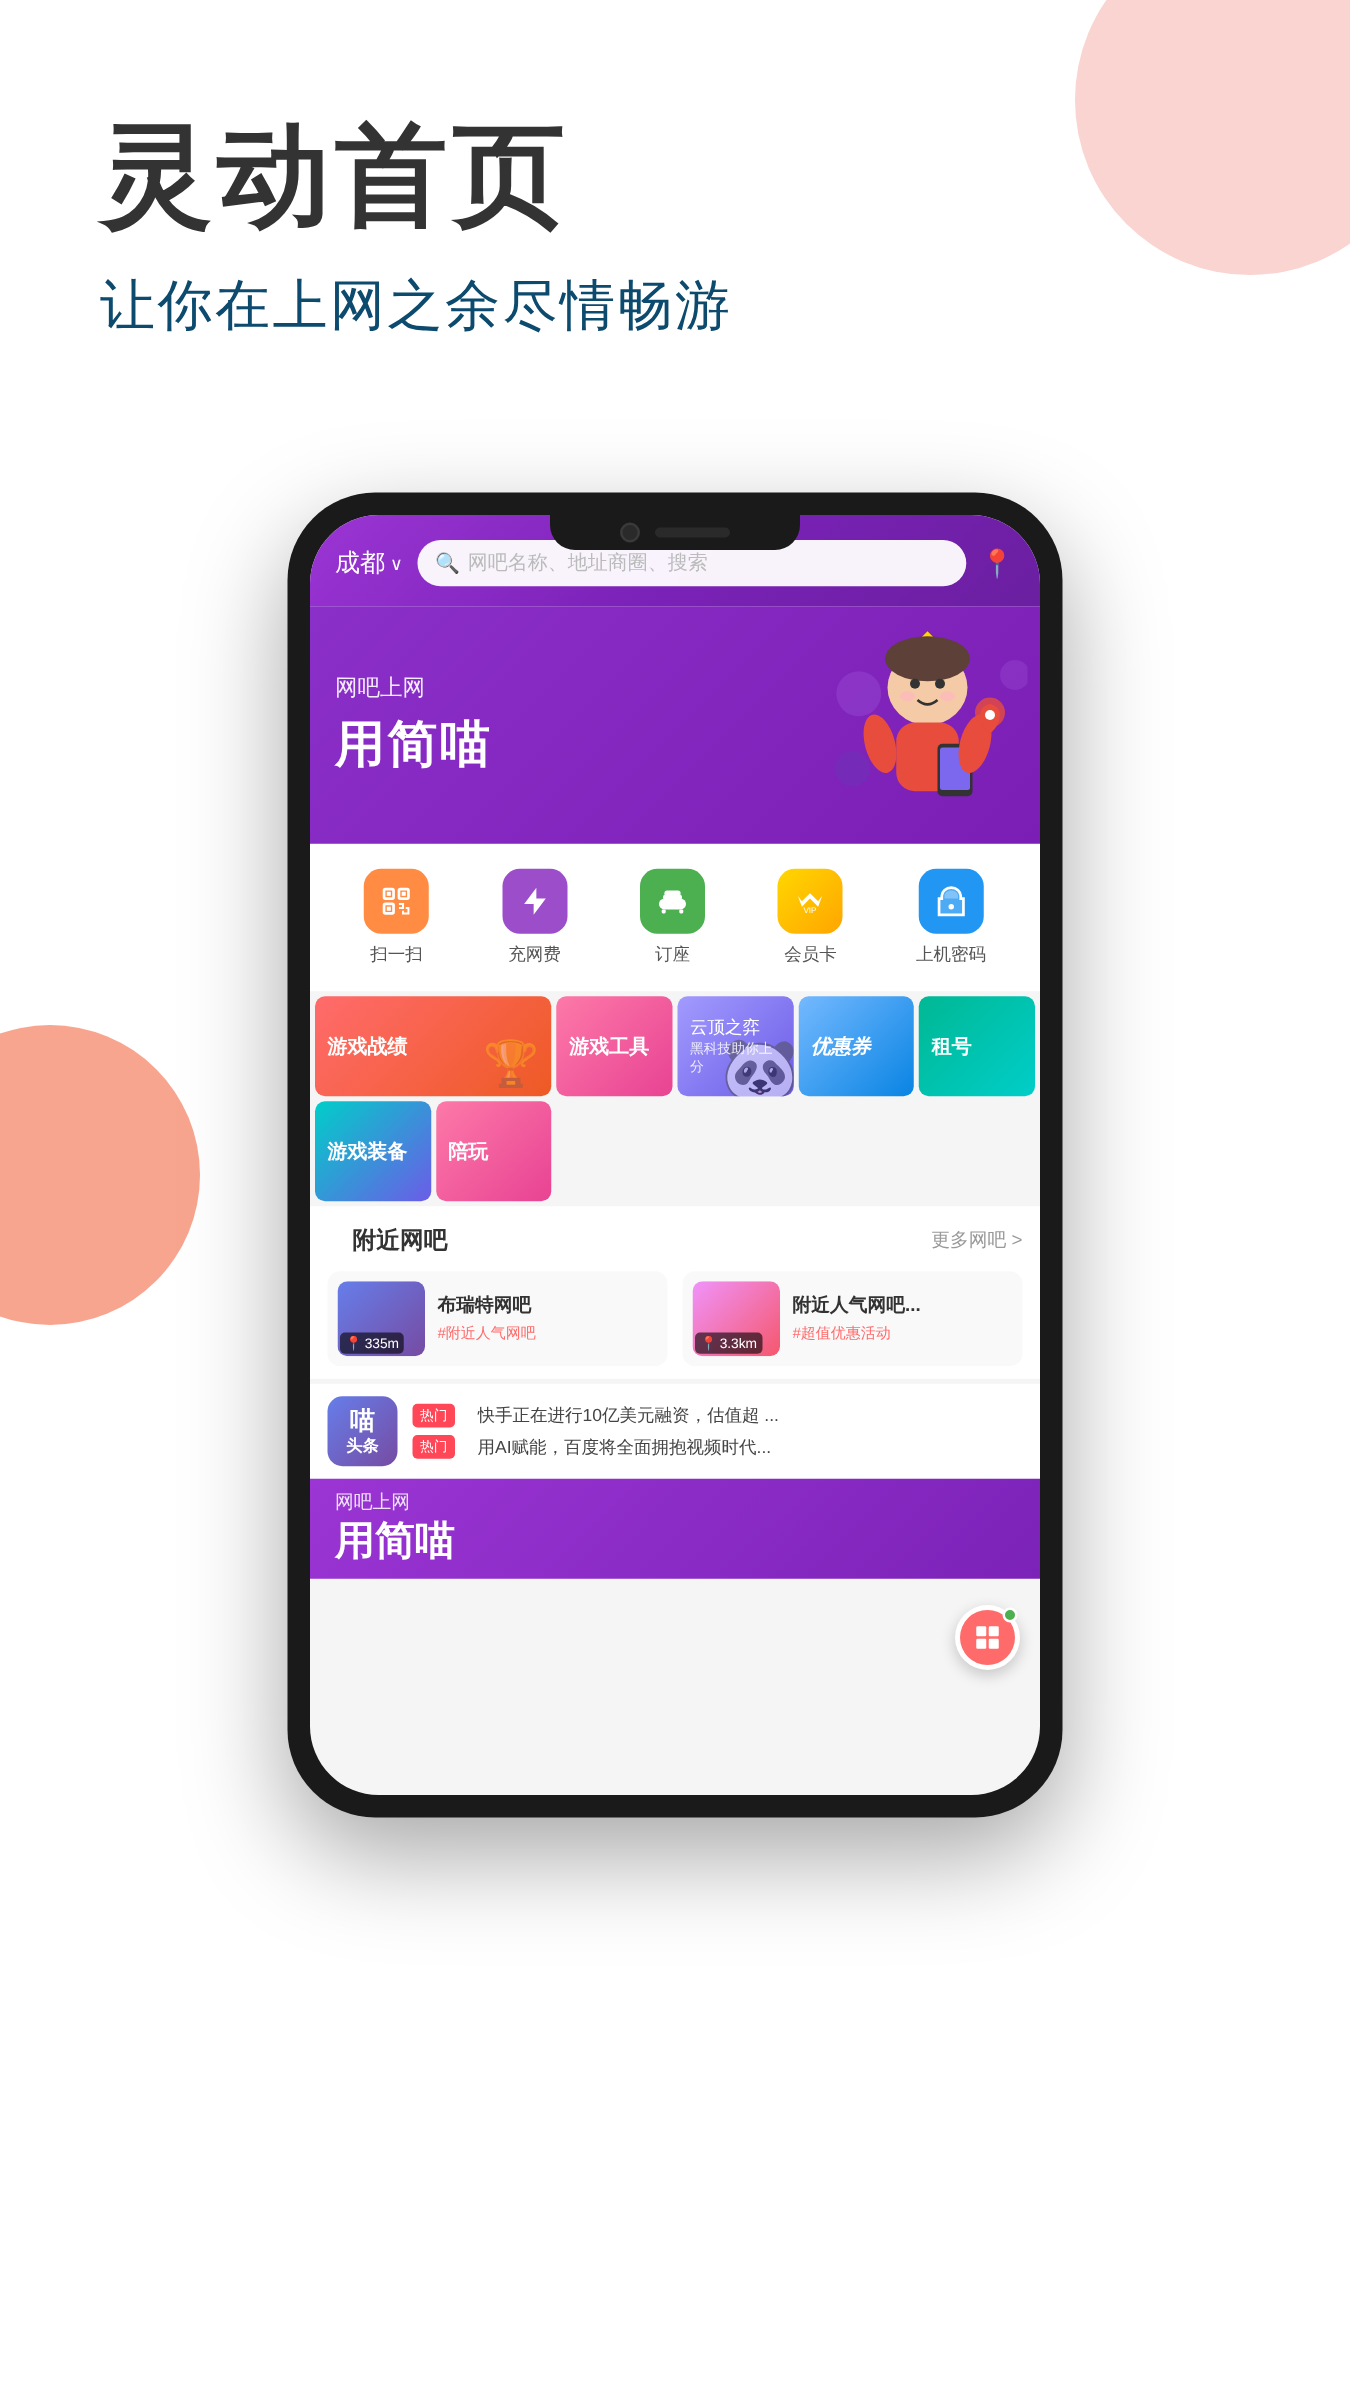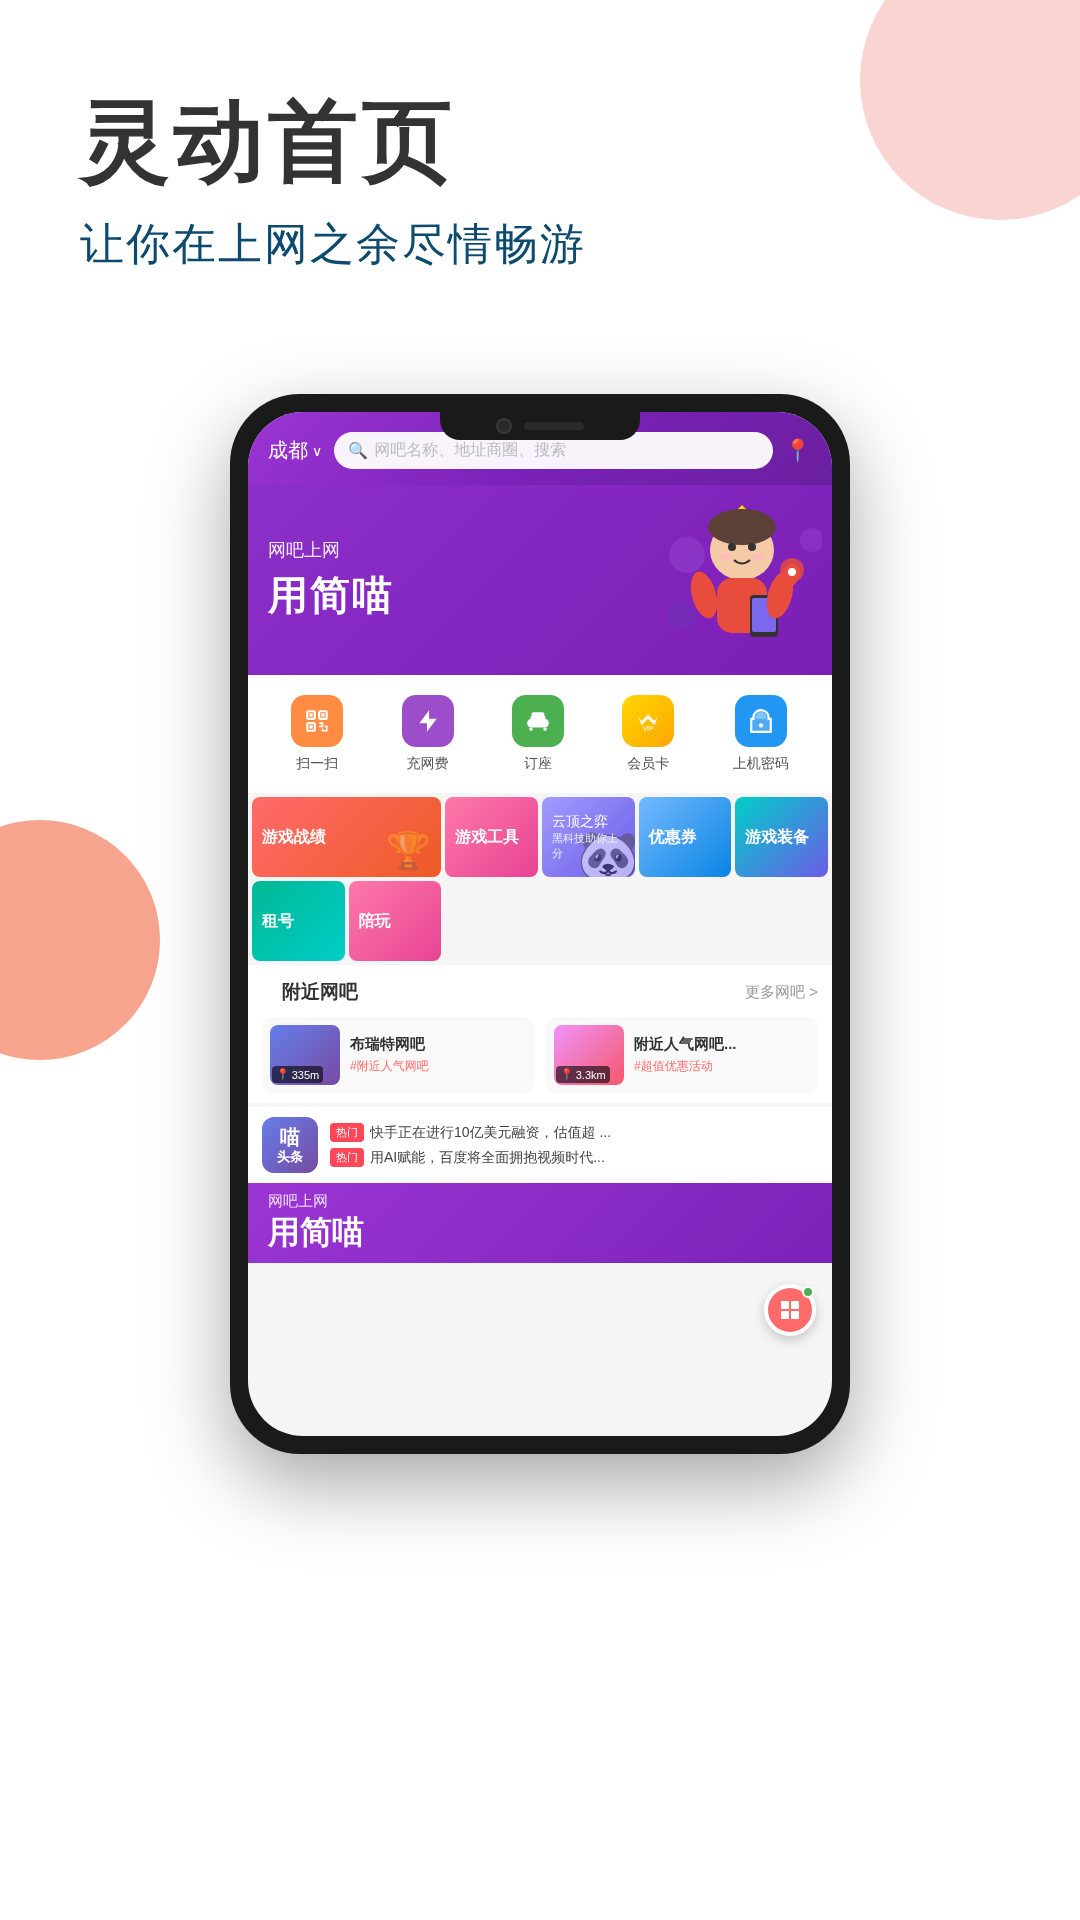--- a/index.html
+++ b/index.html
@@ -415,21 +415,21 @@
       line-height: 1.2;
     }
 
     .news-list {
       flex: 1;
     }
 
     .news-item {
       display: flex;
       align-items: center;
-      gap: 6px;
+      gap: 18px;
       margin-bottom: 6px;
     }
 
     .news-item:last-child { margin-bottom: 0; }
 
     .hot-badge {
       background: #ff4757;
       color: white;
       font-size: 11px;
       padding: 2px 6px;
@@ -496,21 +496,21 @@
       font-size: 15px;
     }
 
     .bottom-peek-text-large {
       color: white;
       font-size: 32px;
       font-weight: 900;
     }
 
     
-    .cell-blue-coupon { background: linear-gradient(135deg, #74b9ff, #0984e3); }
+    .cell-blue-coupon { background: linear-gradient(135deg, #74b9ff, #0984e3); font-style: italic; }
     .cell-dark-teal { background: linear-gradient(135deg, #00b894, #00cec9); }
     .cell-teal-equip { background: linear-gradient(135deg, #00cec9, #6c5ce7); }
     .cell-pink-play { background: linear-gradient(135deg, #fd79a8, #e84393); }
   </style>
 </head>
 <body>
 
 <div class="deco-circle-top"></div>
 <div class="deco-circle-left"></div>
 
@@ -658,25 +658,25 @@
           <div style="z-index:2;position:relative;">
             <div style="color:white;font-size:14px;font-weight:400;">云顶之弈</div>
             <div style="color:rgba(255,255,255,0.85);font-size:11px;">黑科技助你上分</div>
           </div>
           <span style="position:absolute;right:-5px;bottom:-8px;font-size:50px;opacity:0.5;">🐼</span>
         </div>
 
         <div class="feature-cell cell-blue-coupon">
           <span class="feature-cell-label">优惠券</span>
         </div>
+        <div class="feature-cell cell-dark-teal">
+          <span class="feature-cell-label">租号</span>
+        </div>
         <div class="feature-cell cell-teal-equip">
           <span class="feature-cell-label">游戏装备</span>
-        </div>
-        <div class="feature-cell cell-dark-teal">
-          <span class="feature-cell-label">租号</span>
         </div>
         <div class="feature-cell cell-pink-play">
           <span class="feature-cell-label">陪玩</span>
         </div>
       </div>
 
       <div class="nearby-section">
         <div class="nearby-header">
           <span class="nearby-title">附近网吧</span>
           <span class="nearby-more">更多网吧 &gt;</span>

